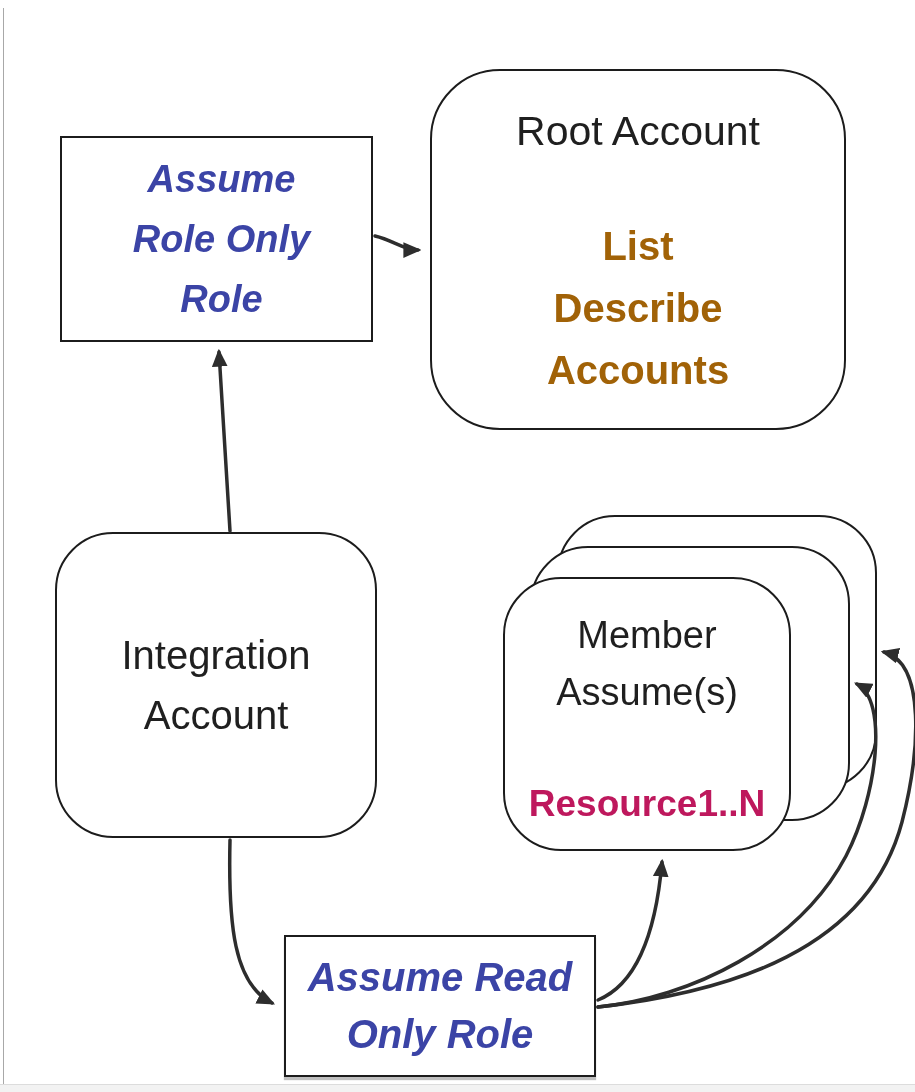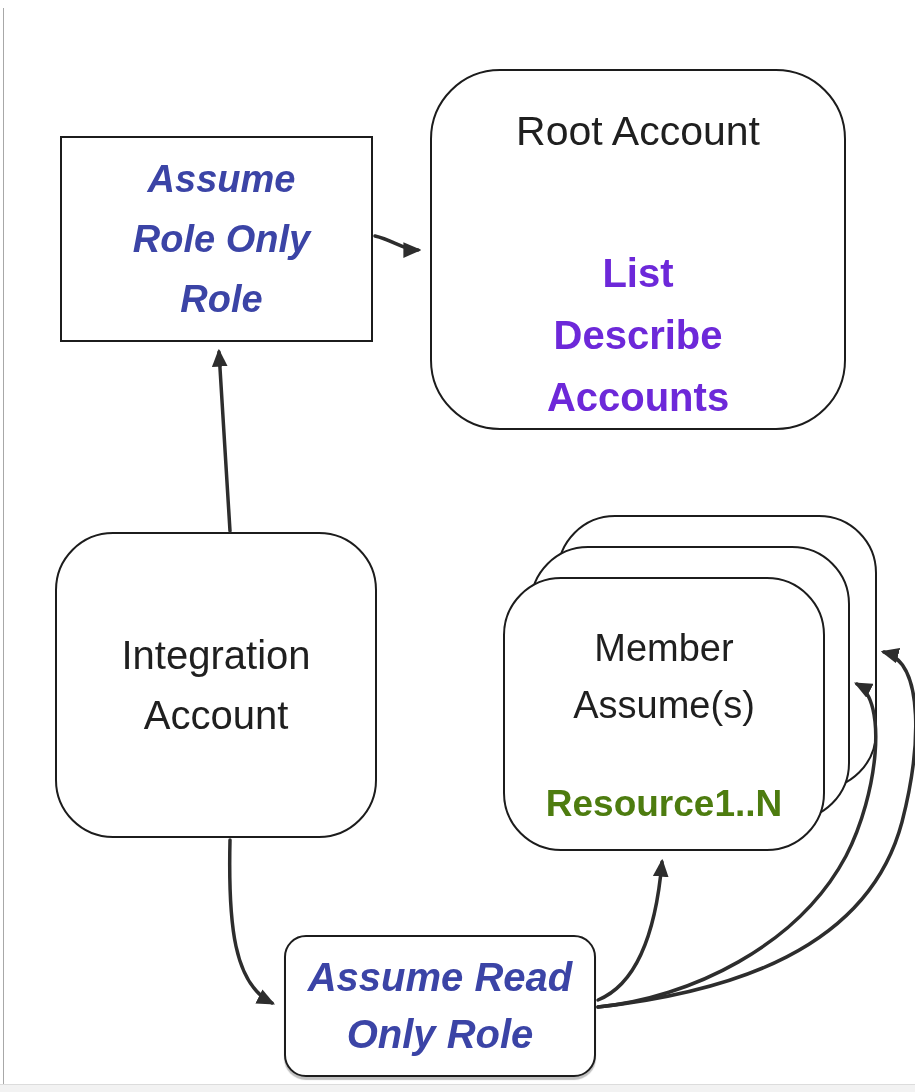--- a/index.html
+++ b/index.html
@@ -27,39 +27,39 @@
   .role-text{
     color:#3b44a6;font-style:italic;font-weight:600;
     font-size:38px;line-height:60px;
   }
   .role-text-bottom{
     color:#3b44a6;font-style:italic;font-weight:600;
     font-size:40px;line-height:57px;
   }
   
   .root-box{left:430px;top:69px;width:416px;height:361px;border-radius:70px;
-    justify-content:space-between;padding-top:34px;}
+    justify-content:flex-start;padding-top:34px;}
   .node-title{color:#1f1f1f;font-size:41px;line-height:52px;}
-  .actions{color:#6d28d9;font-weight:bold;font-size:40px;line-height:62px;margin-top:58px;}
+  .actions{color:#a16207;font-weight:bold;font-size:40px;line-height:62px;margin-top:58px;}
   
   .integration-box{left:55px;top:532px;width:322px;height:306px;}
   .integration-box .node-title{font-size:40px;line-height:60px;}
   
   .member-back{left:557px;top:515px;width:320px;height:275px;z-index:1;}
   .member-mid{left:530px;top:546px;width:320px;height:275px;z-index:2;}
-  .member-front{left:503px;top:577px;width:322px;height:274px;z-index:3;
-    justify-content:flex-start;padding-top:41px;}
+  .member-front{left:503px;top:577px;width:288px;height:274px;z-index:3;
+    justify-content:flex-start;padding-top:28px;}
   .member-front .node-title{font-size:38px;line-height:57px;}
   .resources{
     position:absolute;left:0;right:0;bottom:24px;
-    color:#4d7c0f;font-weight:bold;font-size:37px;
+    color:#be185d;font-weight:bold;font-size:37px;
   }
   
   .assume-bottom{left:284px;top:935px;width:312px;height:142px;
-    box-shadow:0 3px 1px rgba(0,0,0,0.25);border-radius:22px;}
+    box-shadow:0 3px 1px rgba(0,0,0,0.25);}
   
   .arrows{position:absolute;left:0;top:0;z-index:5;pointer-events:none;}
 </style>
 </head>
 <body>
 
 <div class="edge-line-left"></div>
 <div class="page-bottom-strip"></div>
 
 <div class="box assume-top">

